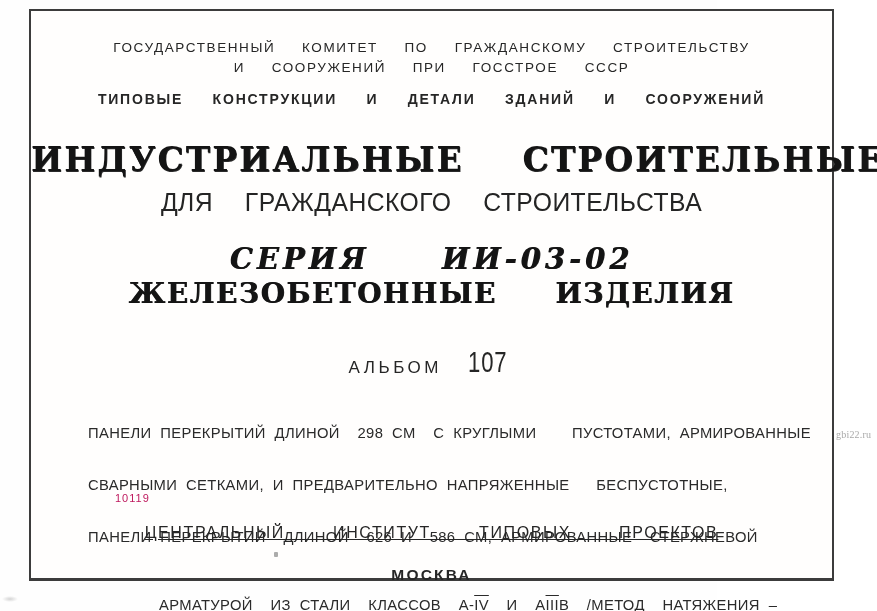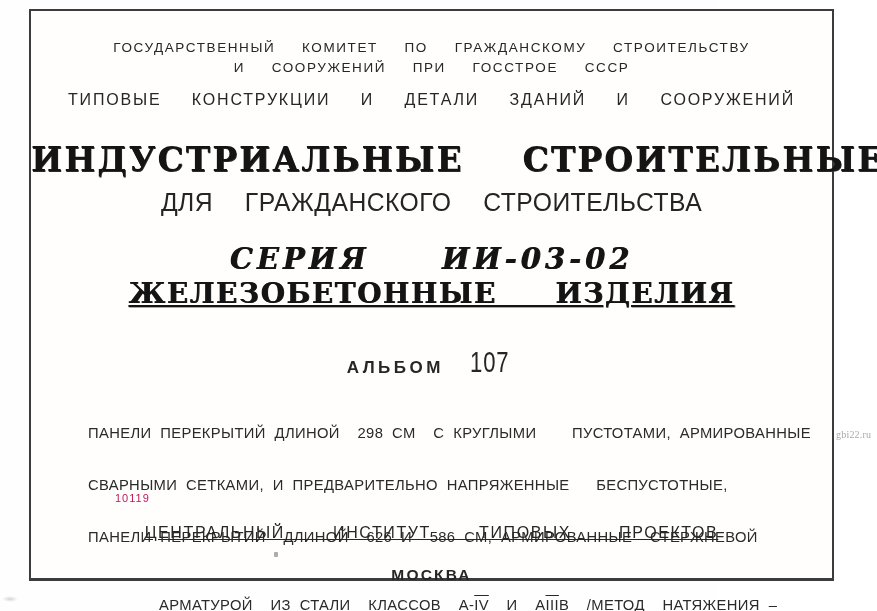--- a/index.html
+++ b/index.html
@@ -30,24 +30,24 @@
     font-family: "Liberation Sans", sans-serif;
     color: #262626;
   }
   .org-line {
     font-size: 13.5px;
     letter-spacing: 1.6px;
     word-spacing: 8px;
     font-weight: 500;
   }
   .series-header {
-    font-size: 16px;
+    font-size: 14px;
     letter-spacing: 1.8px;
     word-spacing: 9px;
-    font-weight: 400;
+    font-weight: 700;
   }
 
   
   .stamp-serif {
     font-family: "DejaVu Serif", "Liberation Serif", serif;
     font-weight: bold;
     color: #141414;
     text-shadow: 0.6px 0.4px 0 #2a2a2a;
   }
   .main-title {
@@ -71,35 +71,34 @@
     font-size: 29px;
     letter-spacing: 4px;
     word-spacing: 22px;
     font-style: italic;
   }
   .series-type {
     top: 266px;
     font-size: 28px;
     letter-spacing: 1.5px;
     word-spacing: 18px;
-    text-decoration: underline;
   }
 
   .album-row {
     position: absolute;
     top: 338px; left: 0; right: 0;
     display: flex;
     justify-content: center;
     align-items: baseline;
     gap: 26px;
   }
   .album-label {
     font-size: 17px;
     letter-spacing: 3.5px;
-    font-weight: 700;
+    font-weight: 400;
     text-align: center;
   }
   .album-number {
     font-size: 26px;
     letter-spacing: 1px;
     font-weight: 500;
     transform: scaleX(0.85) scaleY(1.1);
     transform-origin: left bottom;
   }
 

